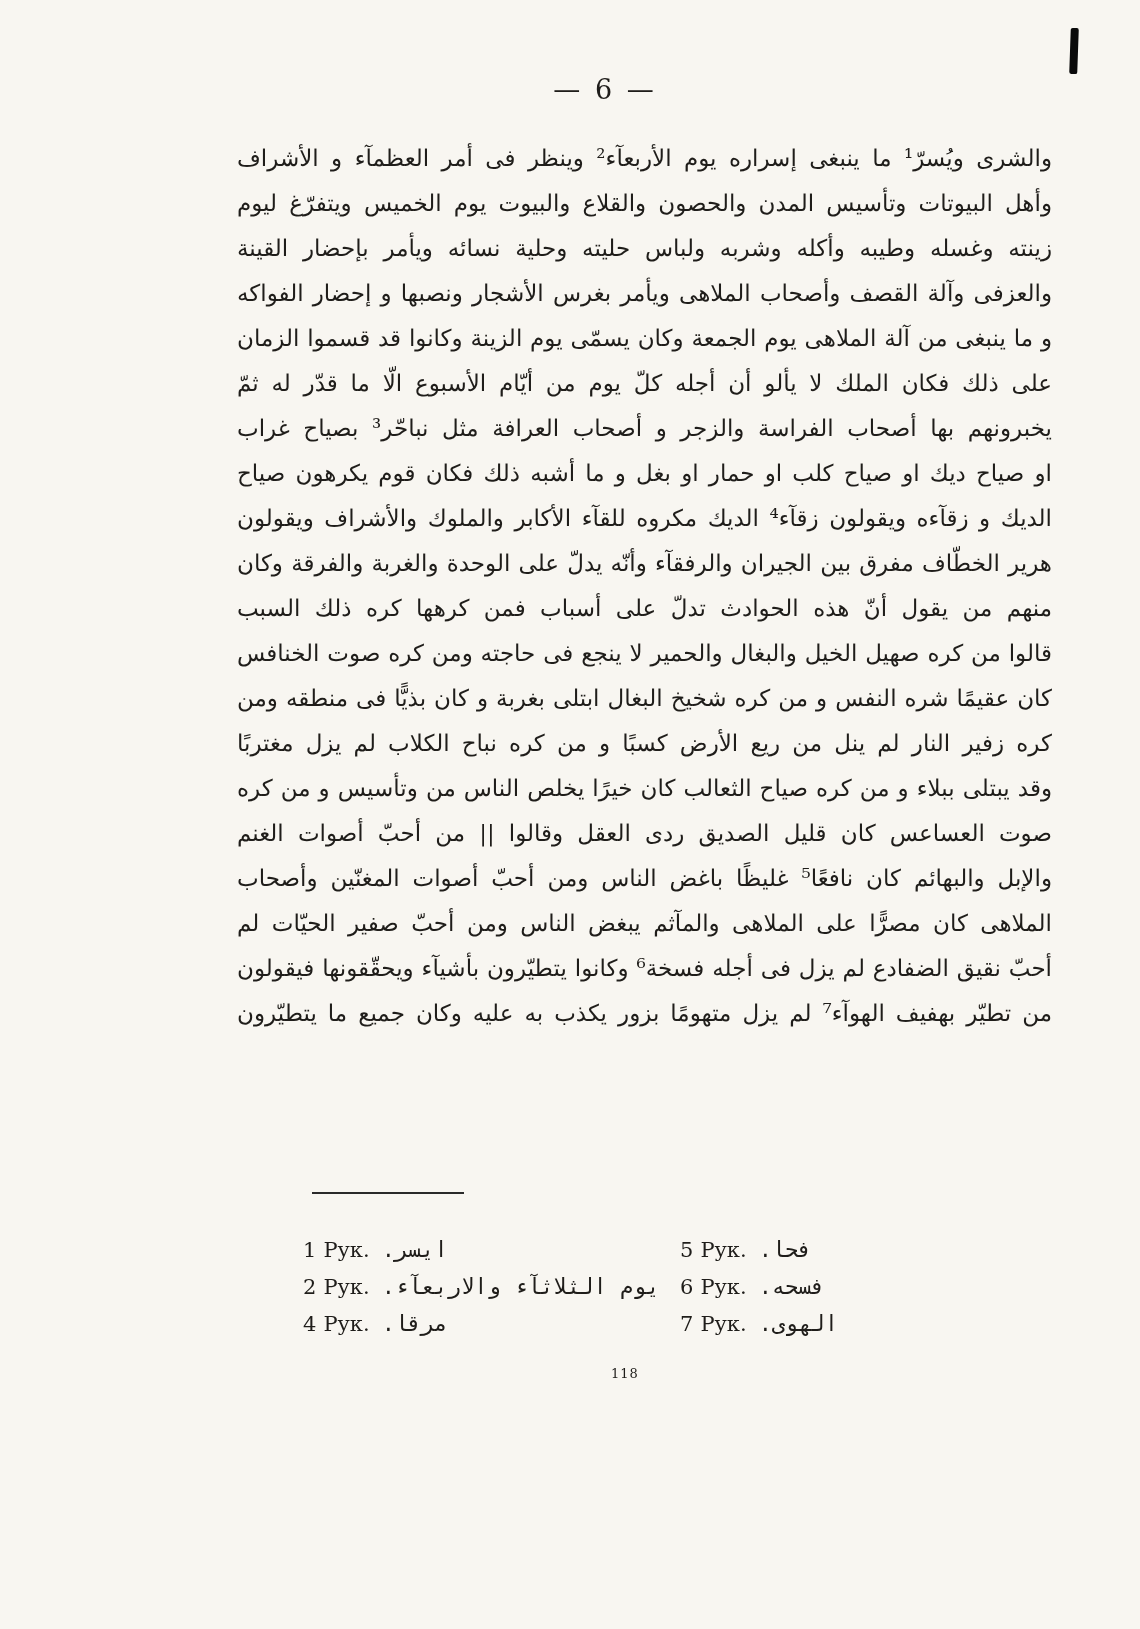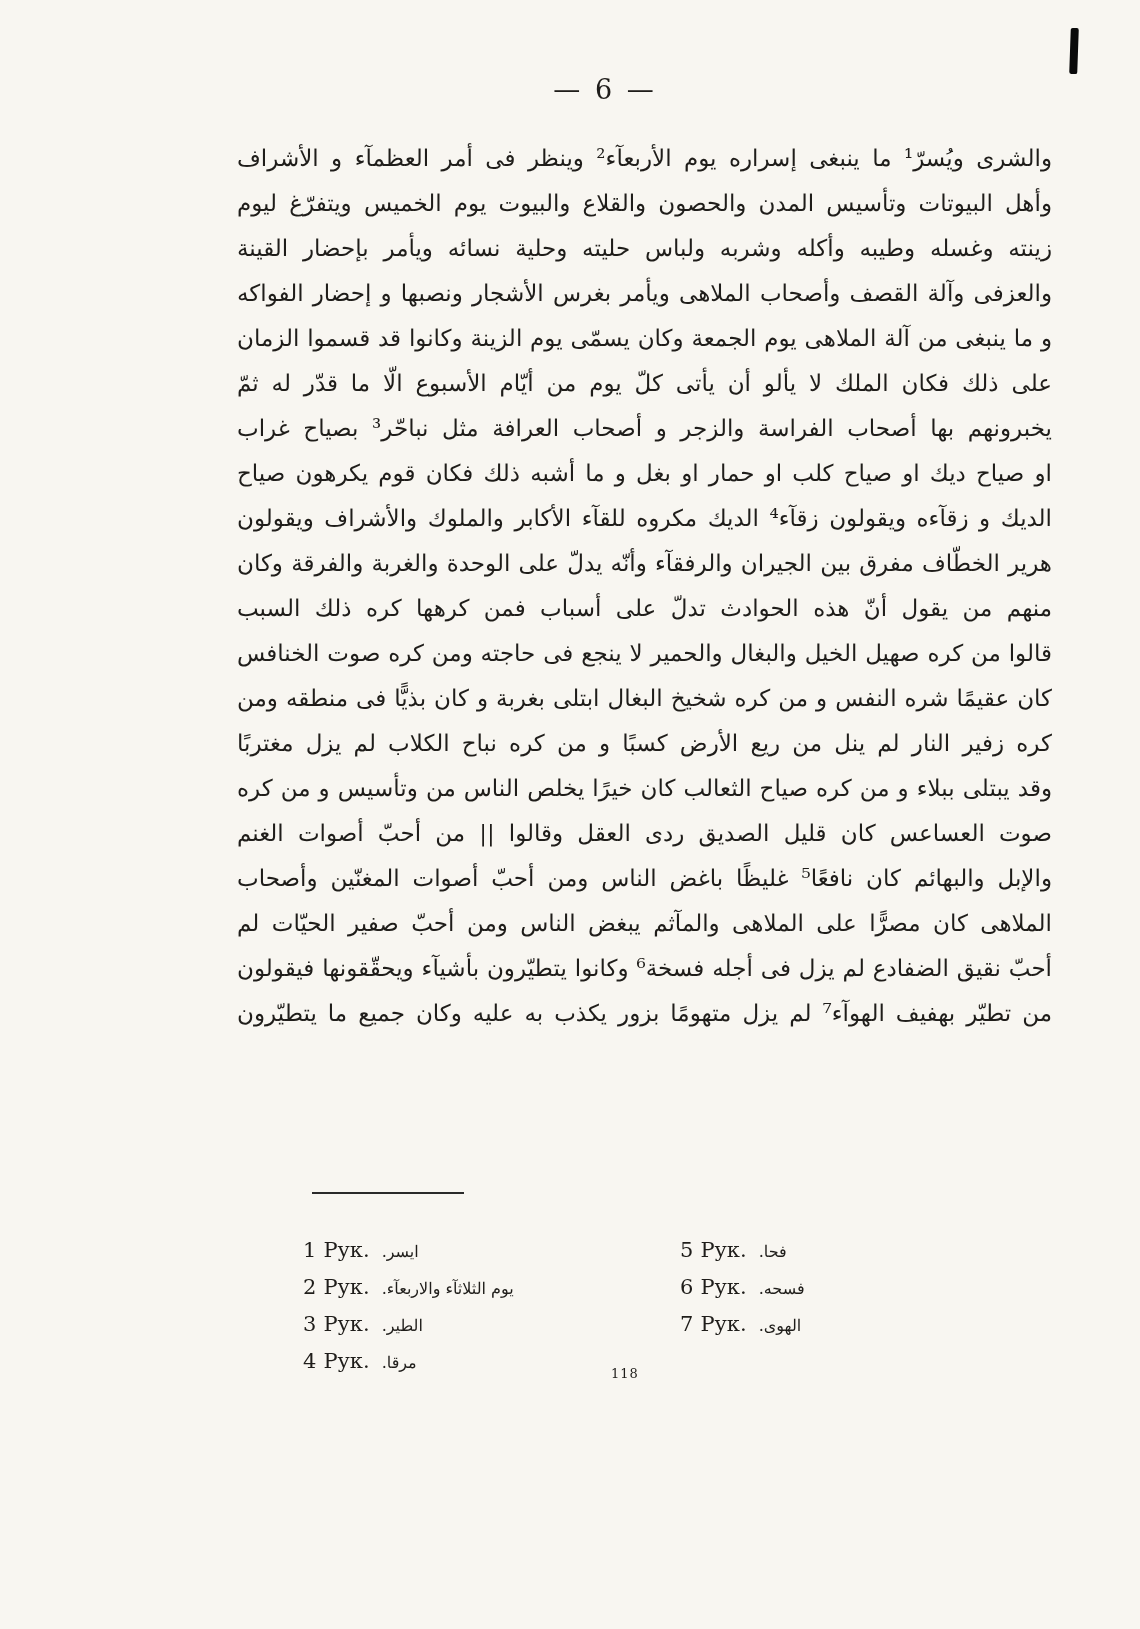--- a/index.html
+++ b/index.html
@@ -65,21 +65,22 @@
     font-size: 21px;
   }
   .fn-col-left  { position: absolute; left: 303px; top: 0; }
   .fn-col-right { position: absolute; left: 680px; top: 0; }
   .fn-row { height: 37px; line-height: 37px; white-space: nowrap; }
   .fn-num { display: inline-block; margin-right: 7px; }
   .fn-label { display: inline-block; margin-right: 12px; }
   .fn-arabic {
     direction: rtl;
     unicode-bidi: isolate;
-    font-size: 16px;
+    font-size: 22px;
+    font-family: Liberation Mono, monospace;
   }
   .footer {
     position: absolute;
     top: 1366px;
     left: 0;
     width: 100%;
     text-align: center;
     text-indent: 110px;
     font-size: 13px;
     letter-spacing: 1px;
@@ -91,21 +92,21 @@
 <div class="edge-mark"></div>
 
 <div class="header">— 6 —</div>
 
 <div class="body-text">
     <div class="line"><span class="line-text">والشرى ويُسرّ¹ ما ينبغى إسراره يوم الأربعآء² وينظر فى أمر العظمآء و الأشراف</span></div>
     <div class="line"><span class="line-text">وأهل البيوتات وتأسيس المدن والحصون والقلاع والبيوت يوم الخميس ويتفرّغ ليوم</span></div>
     <div class="line"><span class="line-text">زينته وغسله وطيبه وأكله وشربه ولباس حليته وحلية نسائه ويأمر بإحضار القينة</span></div>
     <div class="line"><span class="line-text">والعزفى وآلة القصف وأصحاب الملاهى ويأمر بغرس الأشجار ونصبها و إحضار الفواكه</span></div>
     <div class="line"><span class="line-text">و ما ينبغى من آلة الملاهى يوم الجمعة وكان يسمّى يوم الزينة وكانوا قد قسموا الزمان</span></div>
-    <div class="line"><span class="line-text">على ذلك فكان الملك لا يألو أن يأتى كلّ يوم من أيّام الأسبوع الّا ما قدّر له ثمّ</span></div>
+    <div class="line"><span class="line-text">على ذلك فكان الملك لا يألو أن أجله كلّ يوم من أيّام الأسبوع الّا ما قدّر له ثمّ</span></div>
     <div class="line"><span class="line-text">يخبرونهم بها أصحاب الفراسة والزجر و أصحاب العرافة مثل نباحّر³ بصياح غراب</span></div>
     <div class="line"><span class="line-text">او صياح ديك او صياح كلب او حمار او بغل و ما أشبه ذلك فكان قوم يكرهون صياح</span></div>
     <div class="line"><span class="line-text">الديك و زقآءه ويقولون زقآء⁴ الديك مكروه للقآء الأكابر والملوك والأشراف ويقولون</span></div>
     <div class="line"><span class="line-text">هرير الخطّاف مفرق بين الجيران والرفقآء وأنّه يدلّ على الوحدة والغربة والفرقة وكان</span></div>
     <div class="line"><span class="line-text">منهم من يقول أنّ هذه الحوادث تدلّ على أسباب فمن كرهها كره ذلك السبب</span></div>
     <div class="line"><span class="line-text">قالوا من كره صهيل الخيل والبغال والحمير لا ينجع فى حاجته ومن كره صوت الخنافس</span></div>
     <div class="line"><span class="line-text">كان عقيمًا شره النفس و من كره شخيخ البغال ابتلى بغربة و كان بذيًّا فى منطقه ومن</span></div>
     <div class="line"><span class="line-text">كره زفير النار لم ينل من ريع الأرض كسبًا و من كره نباح الكلاب لم يزل مغتربًا</span></div>
     <div class="line"><span class="line-text">وقد يبتلى ببلاء و من كره صياح الثعالب كان خيرًا يخلص الناس من وتأسيس و من كره</span></div>
     <div class="line"><span class="line-text">صوت العساعس كان قليل الصديق ردى العقل وقالوا || من أحبّ أصوات الغنم</span></div>
@@ -114,21 +115,20 @@
     <div class="line"><span class="line-text">أحبّ نقيق الضفادع لم يزل فى أجله فسخة⁶ وكانوا يتطيّرون بأشيآء ويحقّقونها فيقولون</span></div>
     <div class="line"><span class="line-text">من تطيّر بهفيف الهوآء⁷ لم يزل متهومًا بزور يكذب به عليه وكان جميع ما يتطيّرون</span></div>
   </div>
 
 <div class="fn-rule"></div>
 
 <div class="footnotes">
   <div class="fn-col-left">
       <div class="fn-row"><span class="fn-num">1</span><span class="fn-label">Рук.</span><span class="fn-arabic">ايسر.</span></div>
       <div class="fn-row"><span class="fn-num">2</span><span class="fn-label">Рук.</span><span class="fn-arabic">يوم الثلاثآء والاربعآء.</span></div>
-      <div class="fn-row"><span class="fn-num">3</span><span class="fn-label">Рук.</span><span class="fn-arabic">الطير.</span></div>
       <div class="fn-row"><span class="fn-num">4</span><span class="fn-label">Рук.</span><span class="fn-arabic">مرقا.</span></div>
     </div>
   <div class="fn-col-right">
       <div class="fn-row"><span class="fn-num">5</span><span class="fn-label">Рук.</span><span class="fn-arabic">فحا.</span></div>
       <div class="fn-row"><span class="fn-num">6</span><span class="fn-label">Рук.</span><span class="fn-arabic">فسحه.</span></div>
       <div class="fn-row"><span class="fn-num">7</span><span class="fn-label">Рук.</span><span class="fn-arabic">الهوى.</span></div>
     </div>
 </div>
 
 <div class="footer">118</div>

